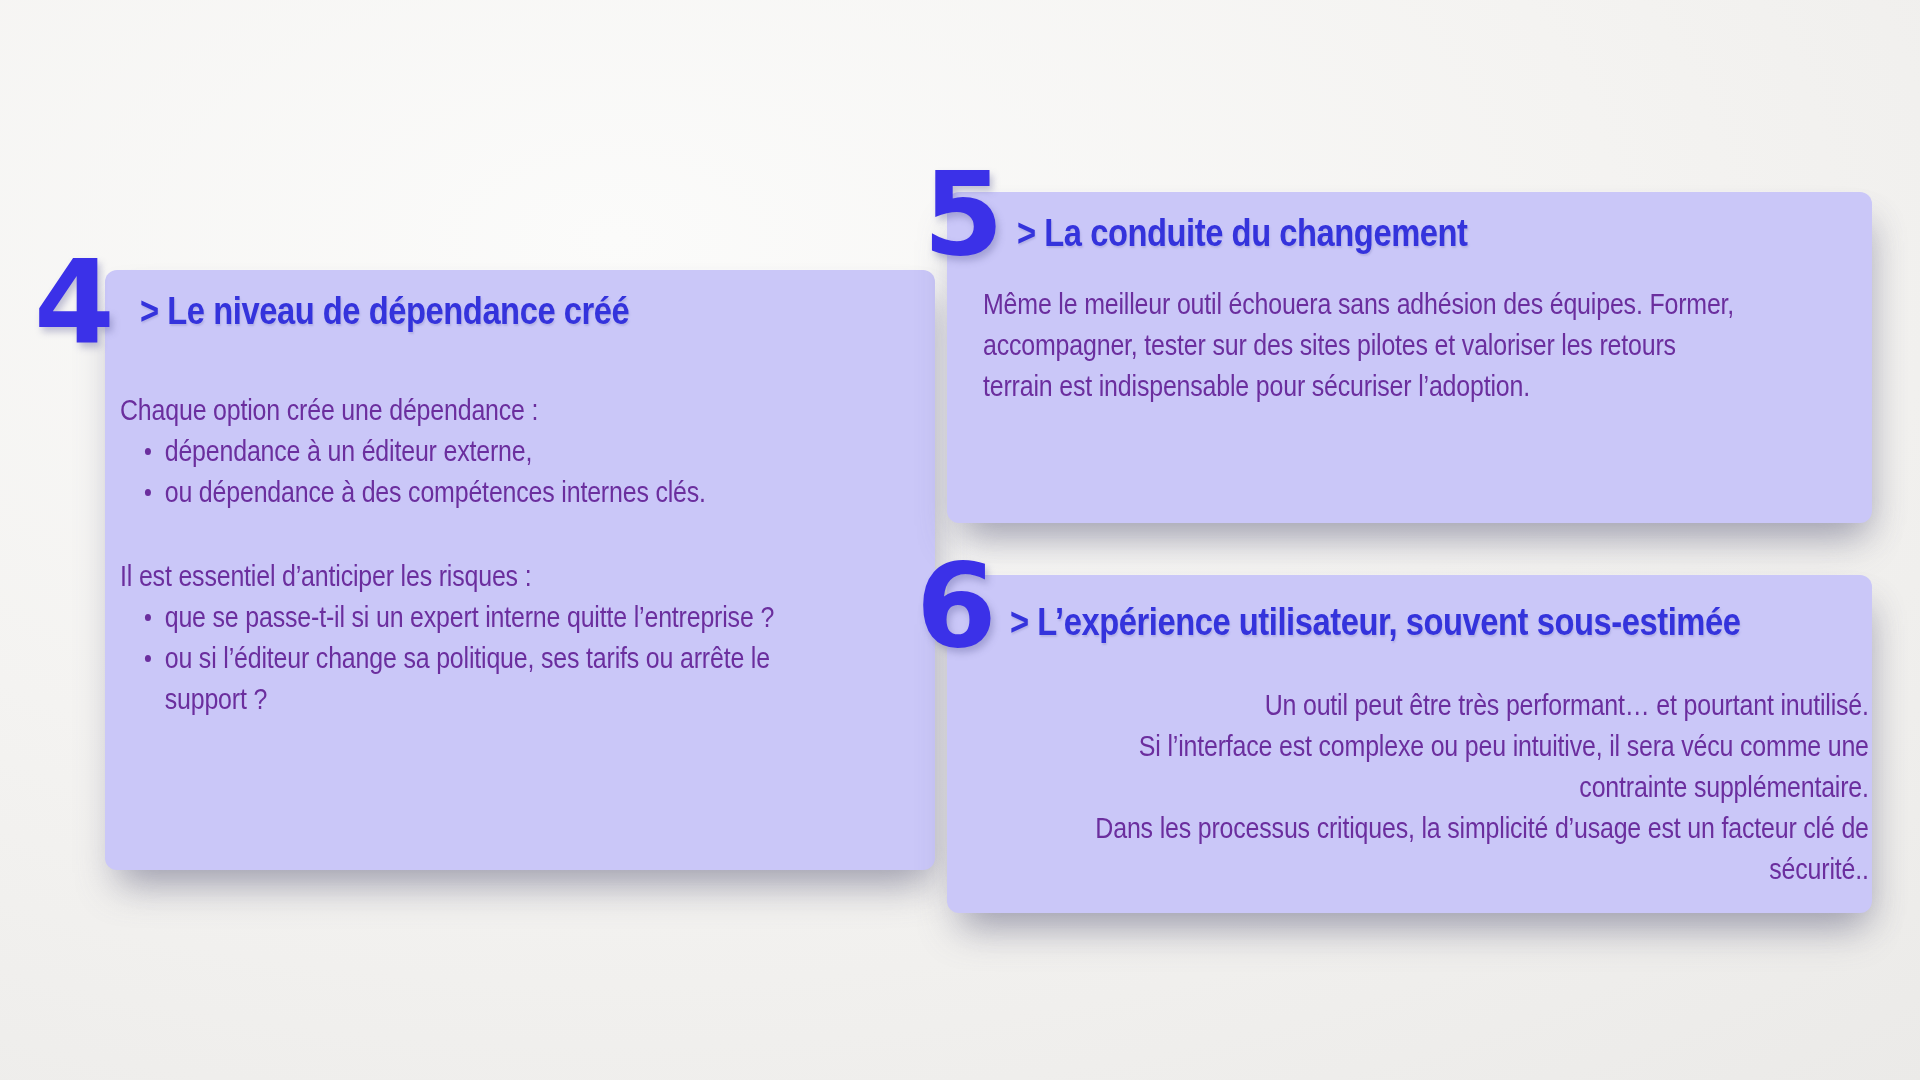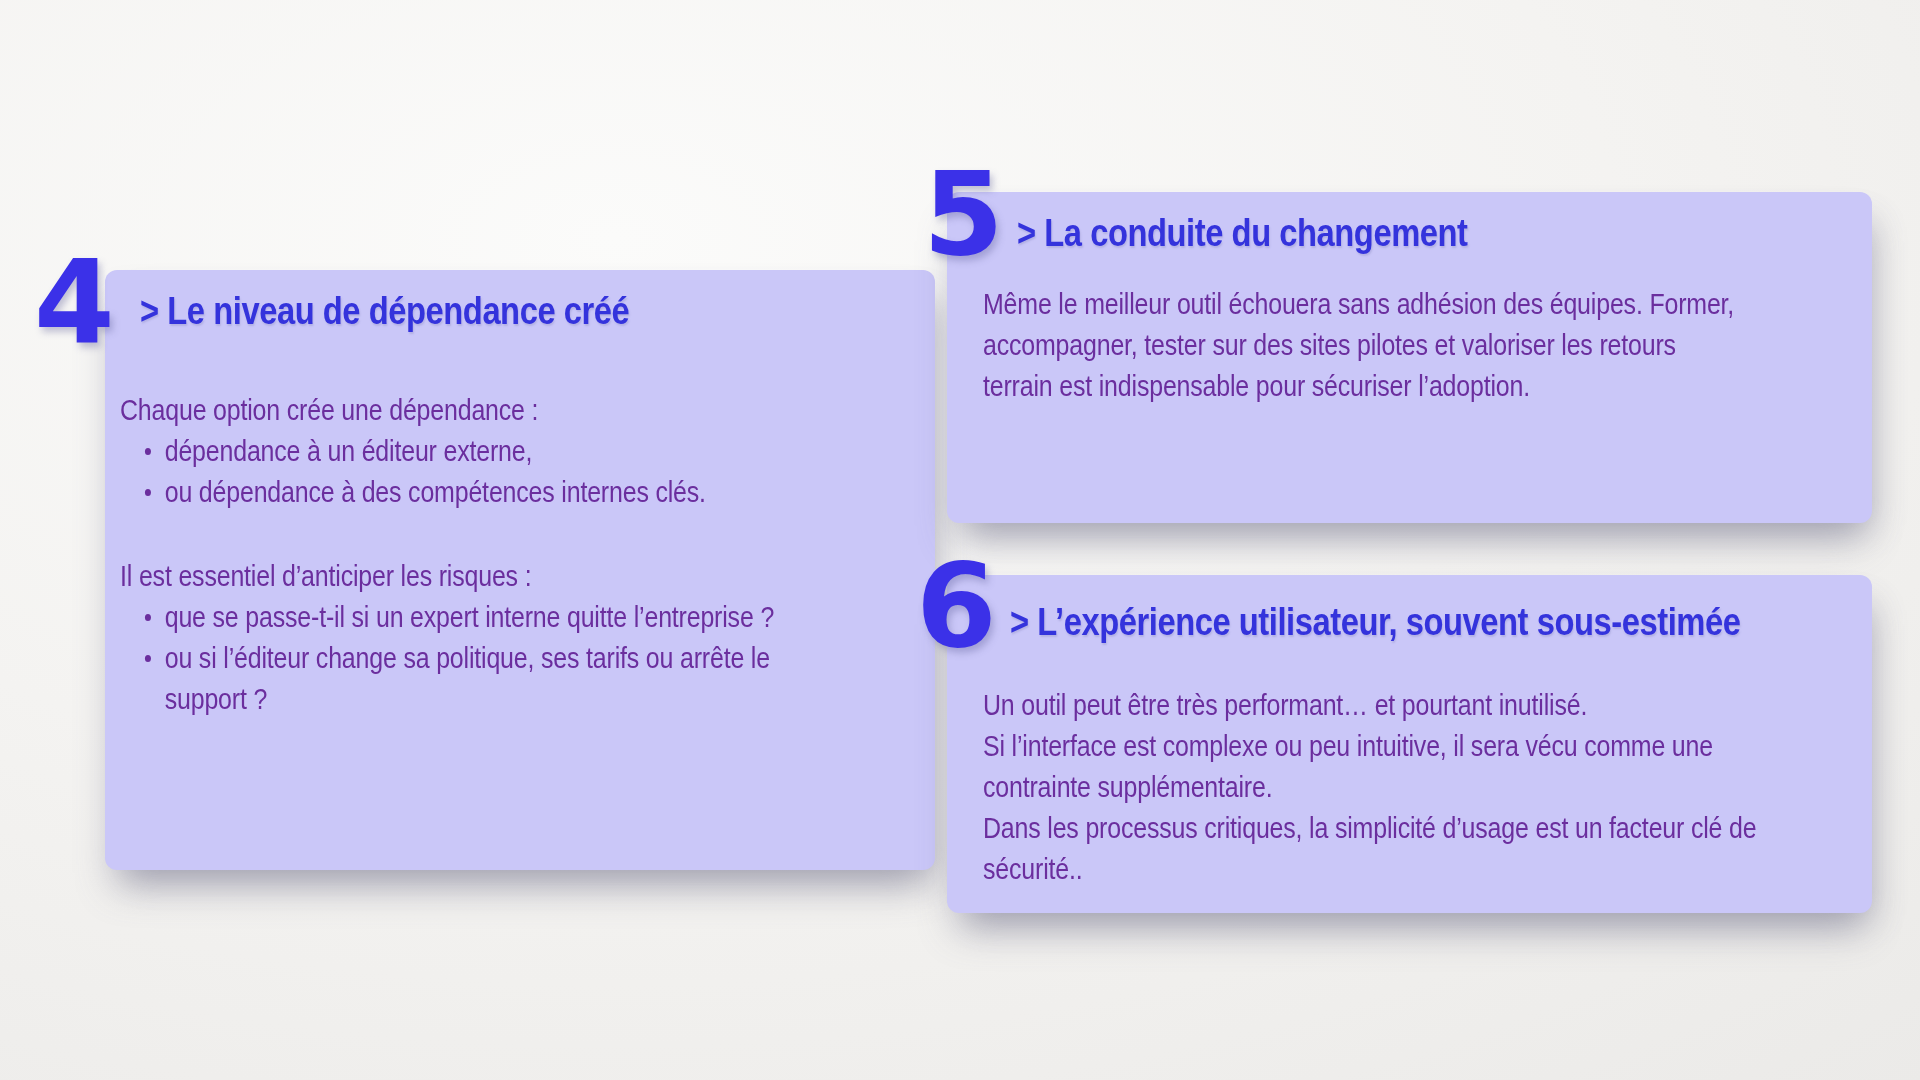--- a/index.html
+++ b/index.html
@@ -11,21 +11,21 @@
     font-family:"Liberation Sans", sans-serif;
   }
   .card{
     position:absolute;
     background:#cac7f8;
     border-radius:12px;
     box-shadow:0 26px 38px -10px rgba(105,105,130,0.45), 14px 18px 30px -12px rgba(120,120,145,0.30);
   }
   .card-4{left:78px;top:270px;width:830px;height:600px;margin-left:27px;}
   .card-5{left:947px;top:192px;width:925px;height:331px;}
-  .card-6{left:947px;top:575px;width:925px;height:338px;}
+  .card-6{left:947px;top:575px;width:925px;height:338px;text-align:right;}
   .big-number{
     position:absolute;
     font-family:"DejaVu Sans", sans-serif;
     font-weight:bold;
     font-size:116px;
     line-height:1;
     color:#3b31e8;
     z-index:5;
     text-shadow:3px 5px 7px rgba(90,90,150,0.35);
   }

